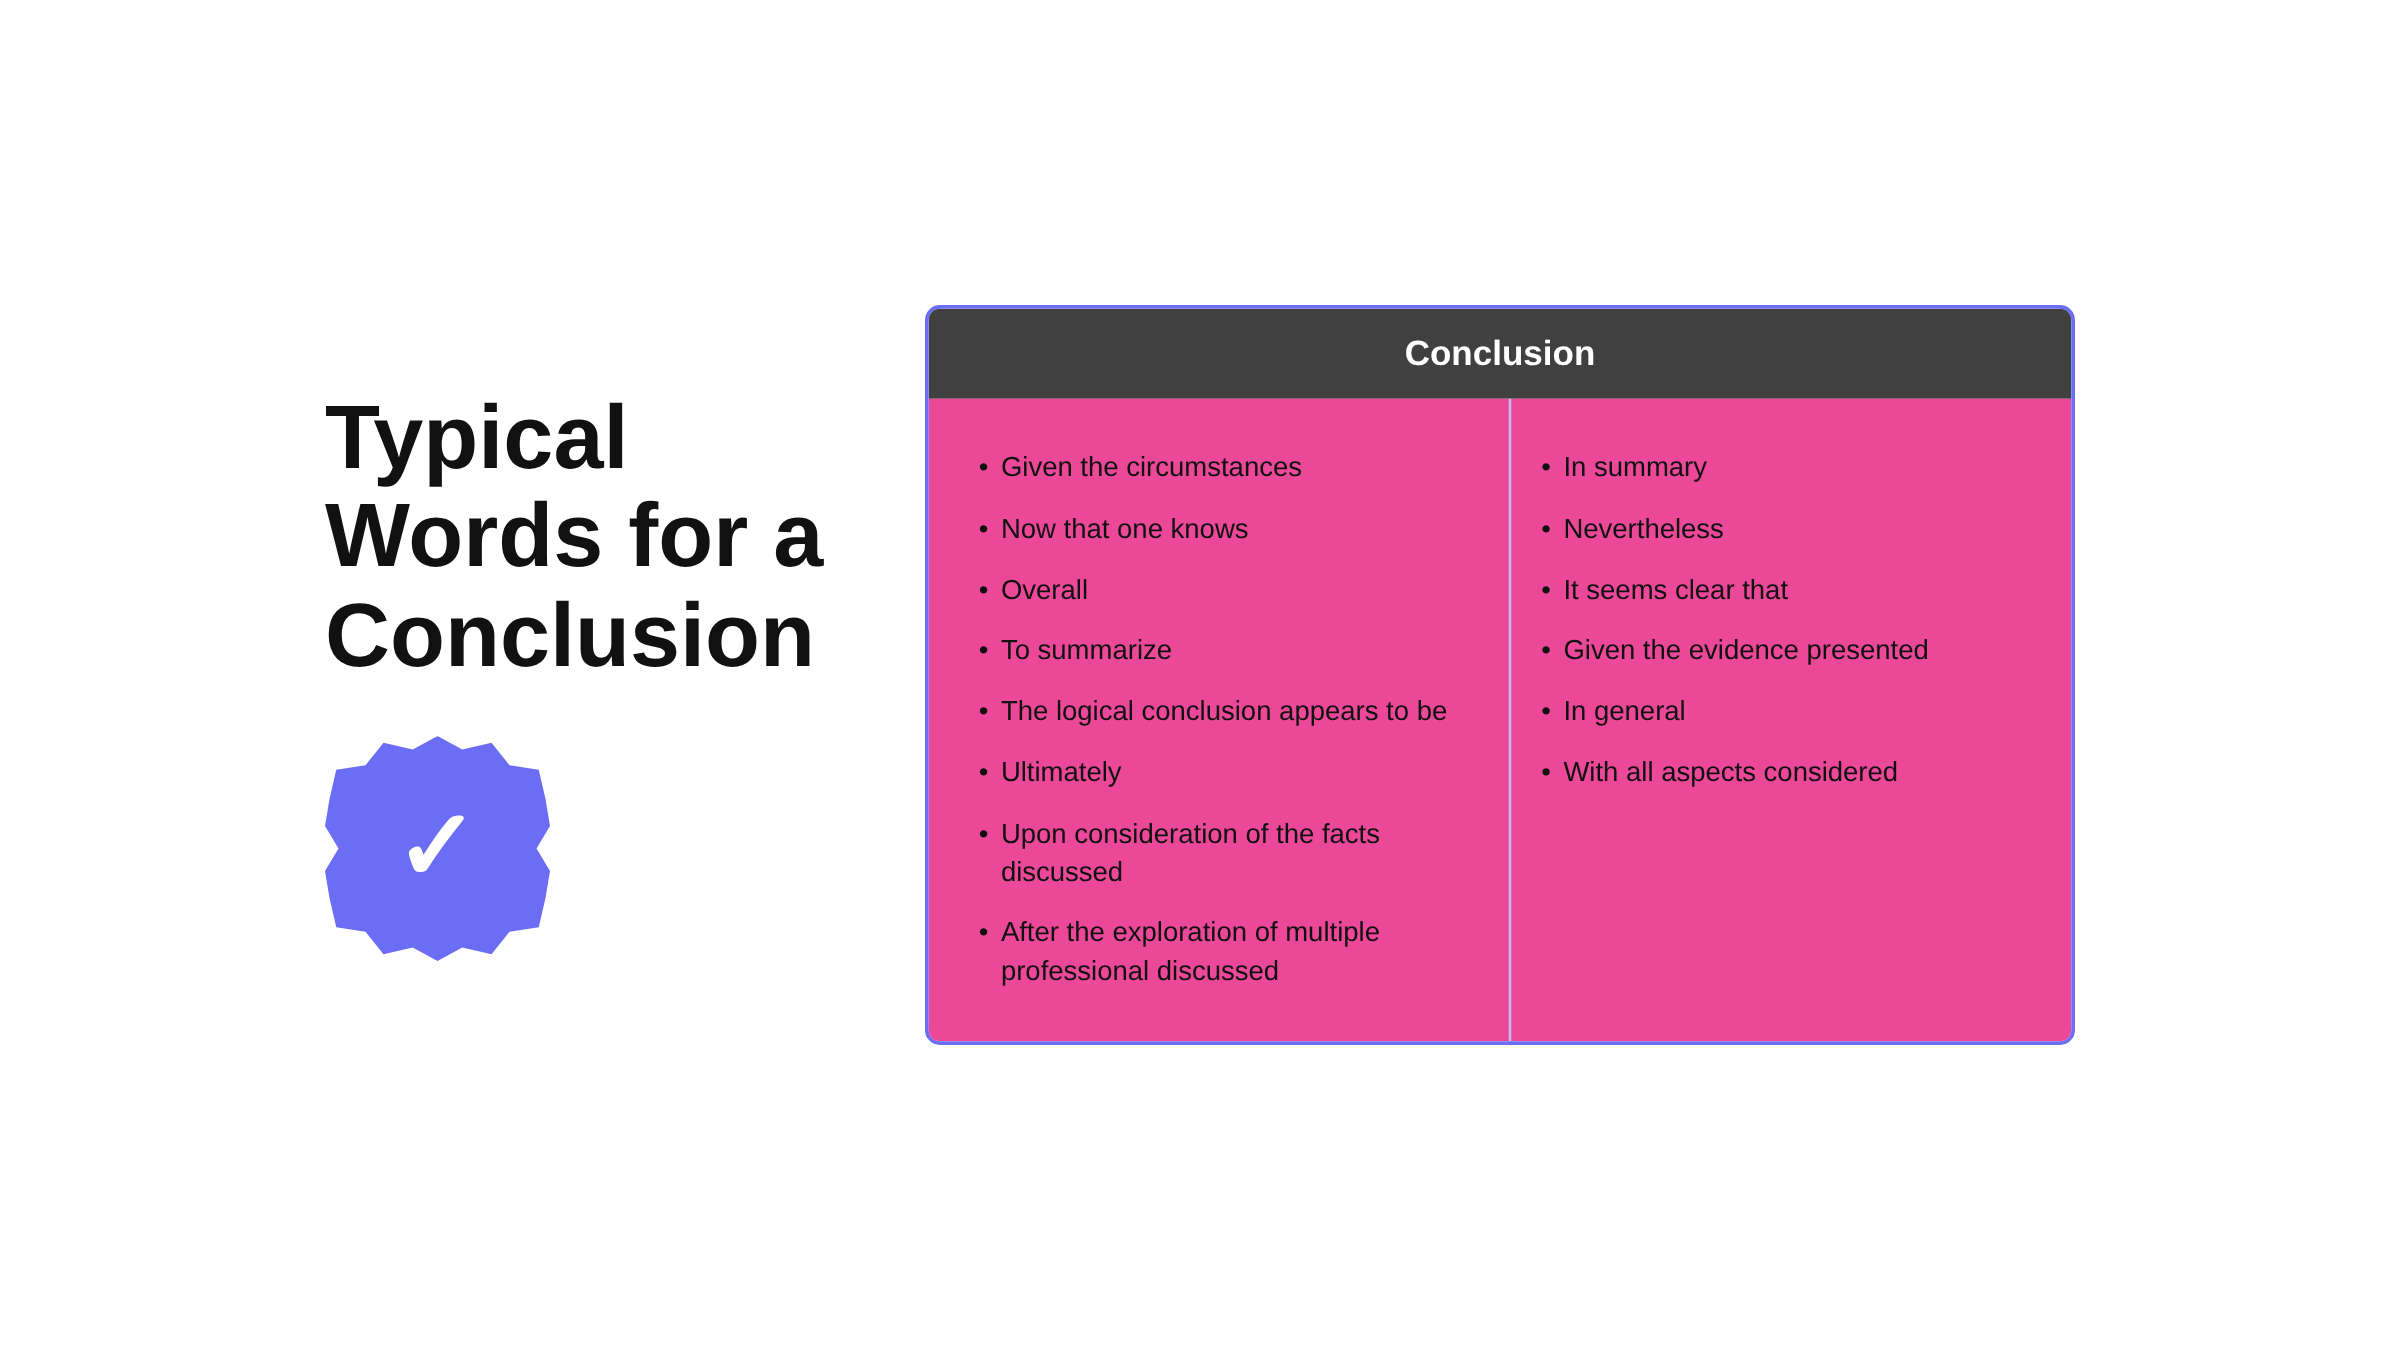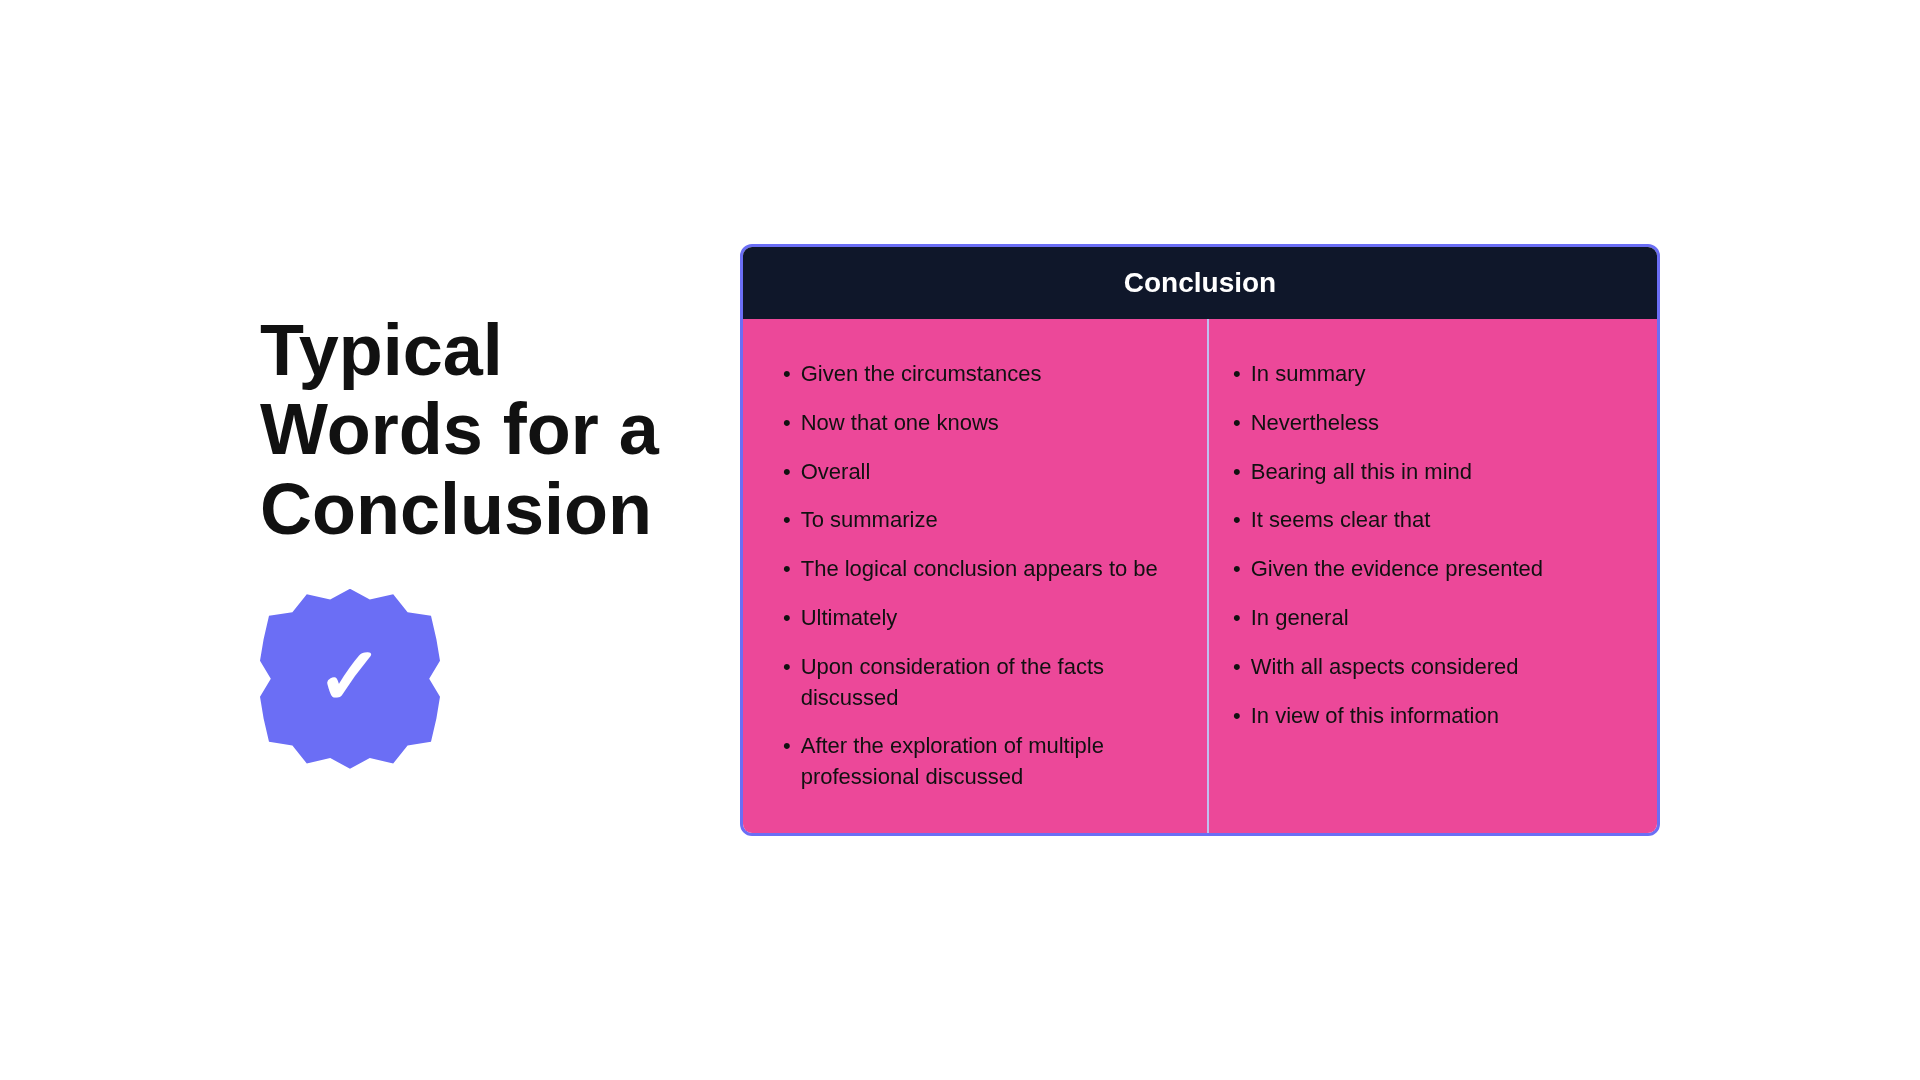--- a/index.html
+++ b/index.html
@@ -87,21 +87,21 @@
     }
 
     .table-container {
       border: 3px solid #6b6ef5;
       border-radius: 12px;
       overflow: hidden;
       background: #ffffff;
     }
 
     .table-header {
-      background: #0f172a;
+      background: #404040;
       text-align: center;
       padding: 20px;
     }
 
     .table-header-text {
       color: #ffffff;
       font-size: 28px;
       font-weight: 600;
     }
 
@@ -203,36 +203,30 @@
 
         <div class="table-col">
           <ul class="item-list">
             <li>
                 <span>In summary</span>
               </li>
             <li>
                 <span>Nevertheless</span>
               </li>
             <li>
-                <span>Bearing all this in mind</span>
-              </li>
-            <li>
                 <span>It seems clear that</span>
               </li>
             <li>
                 <span>Given the evidence presented</span>
               </li>
             <li>
                 <span>In general</span>
               </li>
             <li>
                 <span>With all aspects considered</span>
-              </li>
-            <li>
-                <span>In view of this information</span>
               </li>
           </ul>
         </div>
 
       </div>
     </div>
   </div>
 
 </div>
 

